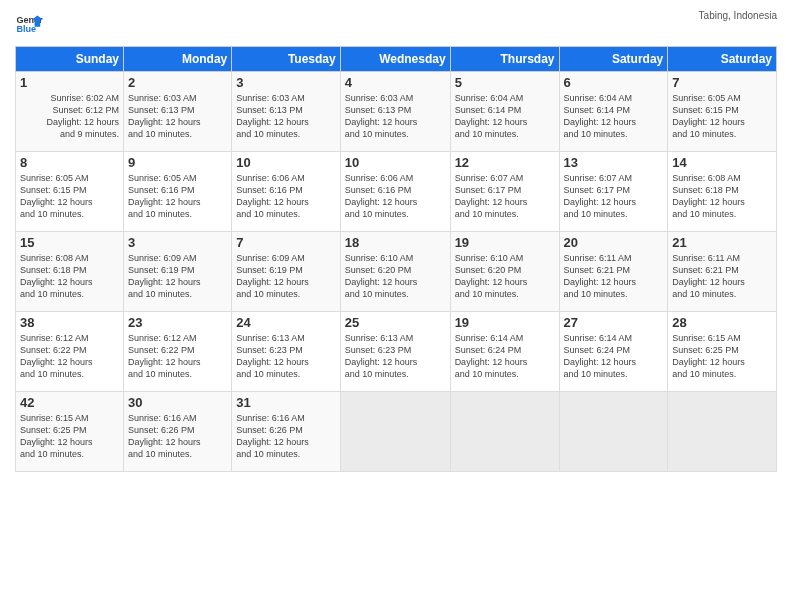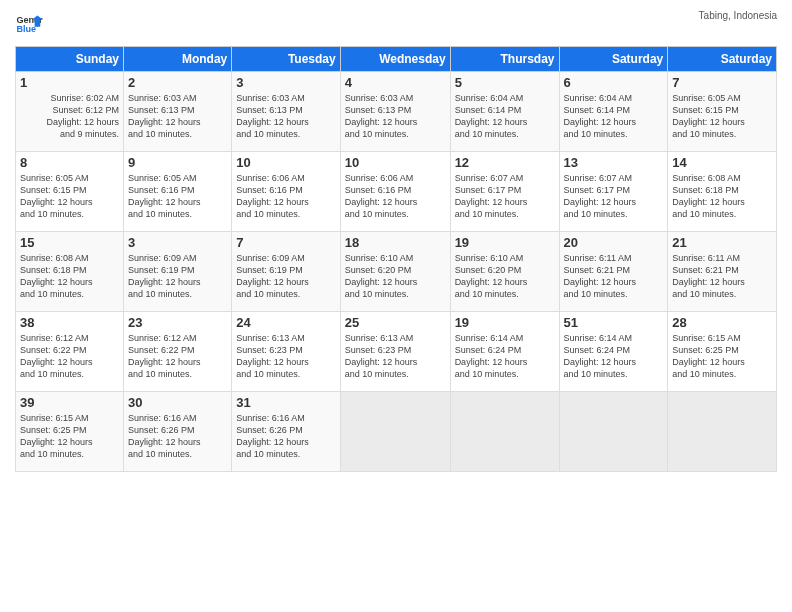--- a/index.html
+++ b/index.html
@@ -298,37 +298,37 @@
 and 10 minutes.</div>
           </td>
           <td>
             <span class="day-num">19</span>
             <div class="day-info" style="white-space: pre-line;">Sunrise: 6:14 AM
 Sunset: 6:24 PM
 Daylight: 12 hours
 and 10 minutes.</div>
           </td>
           <td>
-            <span class="day-num">51</span>
+            <span class="day-num">27</span>
             <div class="day-info" style="white-space: pre-line;">Sunrise: 6:14 AM
 Sunset: 6:24 PM
 Daylight: 12 hours
 and 10 minutes.</div>
           </td>
           <td>
             <span class="day-num">28</span>
             <div class="day-info" style="white-space: pre-line;">Sunrise: 6:15 AM
 Sunset: 6:25 PM
 Daylight: 12 hours
 and 10 minutes.</div>
           </td>
         </tr>
         <tr>
           <td>
-            <span class="day-num">39</span>
+            <span class="day-num">42</span>
             <div class="day-info" style="white-space: pre-line;">Sunrise: 6:15 AM
 Sunset: 6:25 PM
 Daylight: 12 hours
 and 10 minutes.</div>
           </td>
           <td>
             <span class="day-num">30</span>
             <div class="day-info" style="white-space: pre-line;">Sunrise: 6:16 AM
 Sunset: 6:26 PM
 Daylight: 12 hours

